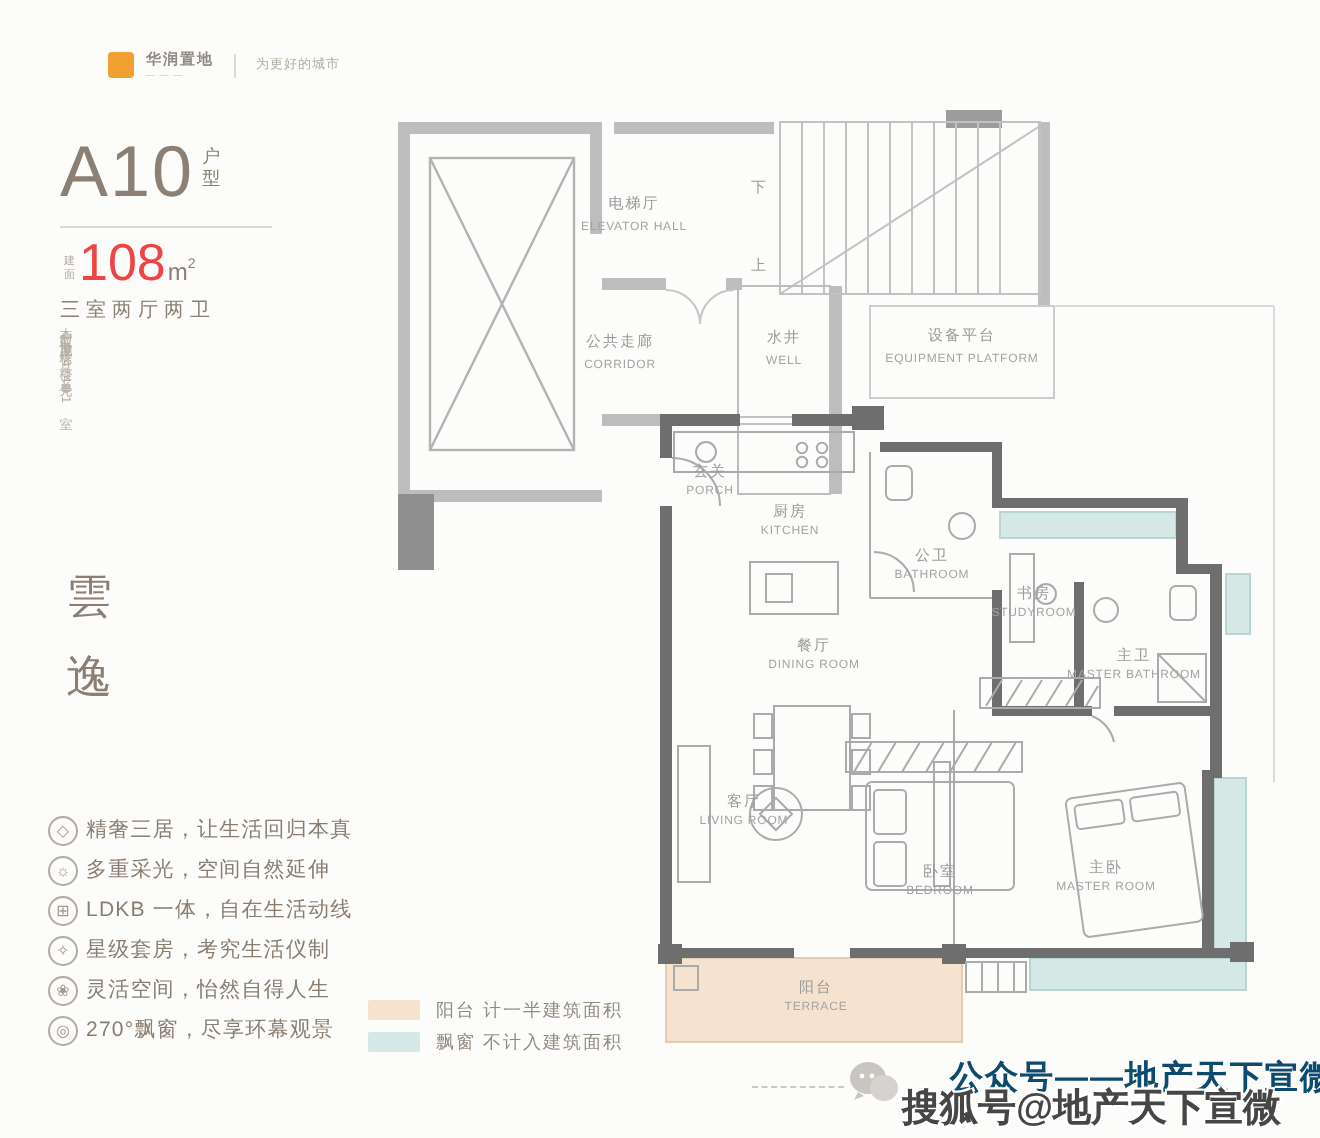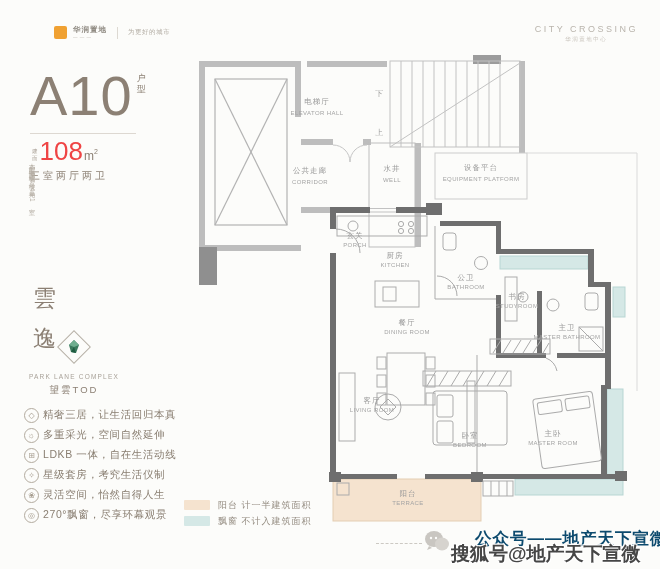--- a/index.html
+++ b/index.html
@@ -12,21 +12,21 @@
   .logo-cn{font-size:7.5px;font-weight:bold;color:#8f8a82;letter-spacing:1px;}
   .logo-sub{font-size:4.5px;color:#c4bfb7;letter-spacing:.5px;}
   .logo-div{width:1px;height:12px;background:#ddd9d2;margin:0 4px;}
   .logo-right{font-size:6.5px;color:#b3ada4;letter-spacing:.5px;}
   .cc{right:22px;top:24px;text-align:center;}
   .cc-en{font-size:9px;letter-spacing:2.5px;color:#b9b4ac;}
   .cc-cn{font-size:5.5px;letter-spacing:1.5px;color:#c8c3bb;margin-top:2px;}
   
   .a10{left:30px;top:68px;line-height:1;}
   .a10-main{display:flex;align-items:flex-start;}
-  .a10-name{font-size:56px;letter-spacing:1px;color:#8c8074;}
+  .a10-name{font-size:36px;letter-spacing:1px;color:#8c8074;}
   .a10-suffix{display:flex;flex-direction:column;font-size:9px;color:#8c8074;margin:6px 0 0 4px;gap:2px;}
   .a10-rule{width:106px;height:1px;background:#ddd8d1;margin-top:9px;}
   .area-row{display:flex;align-items:flex-end;margin-top:4px;}
   .area-pre{display:flex;flex-direction:column;font-size:5.5px;color:#b1a99f;margin:0 2px 3px 2px;gap:1px;}
   .area-num{font-size:26px;color:#ef4444;}
   .area-unit{font-size:12px;color:#8c8074;margin:0 0 2px 1px;}
   .area-sup{font-size:7px;vertical-align:6px;}
   .layout-txt{font-size:10px;letter-spacing:3px;color:#8c8074;margin-top:7px;}
   .disclaimer{left:27px;top:158px;writing-mode:vertical-rl;font-size:6.5px;letter-spacing:1.5px;color:#b6afa5;height:120px;}
   
@@ -64,24 +64,20 @@
   <div class="abs logo-row">
     <div class="logo-sq" style="background-color: rgb(240, 161, 50);"></div>
     <div>
       <div class="logo-cn">华润置地</div>
       <div class="logo-sub">— — —</div>
     </div>
     <div class="logo-div"></div>
     <div class="logo-right">为更好的城市</div>
   </div>
 
-  <div class="abs cc">
-    <div class="cc-en">CITY CROSSING</div>
-    <div class="cc-cn">华润置地中心</div>
-  </div>
 
   <div class="abs a10">
     <div class="a10-main">
       <div class="a10-name">A10</div>
       <div class="a10-suffix">
         <span>户</span>
         <span>型</span>
       </div>
     </div>
     <div class="a10-rule"></div>
@@ -96,31 +92,20 @@
     <div class="layout-txt">三室两厅两卫</div>
   </div>
 
   <div class="abs disclaimer">本户型取自施工楼栋4号楼4单元401室</div>
 
   <div class="abs yunyi">
     <span>雲</span>
     <span>逸</span>
   </div>
 
-  <div class="abs plc">
-    <div class="plc-diamond">
-      <svg width="22" height="22" viewBox="0 0 22 22" style="transform:rotate(-45deg);">
-        <polygon points="11,4 16,9 13,17 8,16 6,9" fill="#3a7a5c"></polygon>
-        <polygon points="11,4 16,9 11,11 6,9" fill="#6fae8f"></polygon>
-        <polygon points="11,11 13,17 8,16" fill="#1f5c41"></polygon>
-      </svg>
-    </div>
-    <div class="plc-en">PARK LANE COMPLEX</div>
-    <div class="plc-cn">望雲TOD</div>
-  </div>
 
   <div class="abs features">
     <div class="feat">
       <span class="feat-ico">◇</span>
       <span class="feat-txt">精奢三居，让生活回归本真</span>
     </div>
     <div class="feat">
       <span class="feat-ico">☼</span>
       <span class="feat-txt">多重采光，空间自然延伸</span>
     </div>

